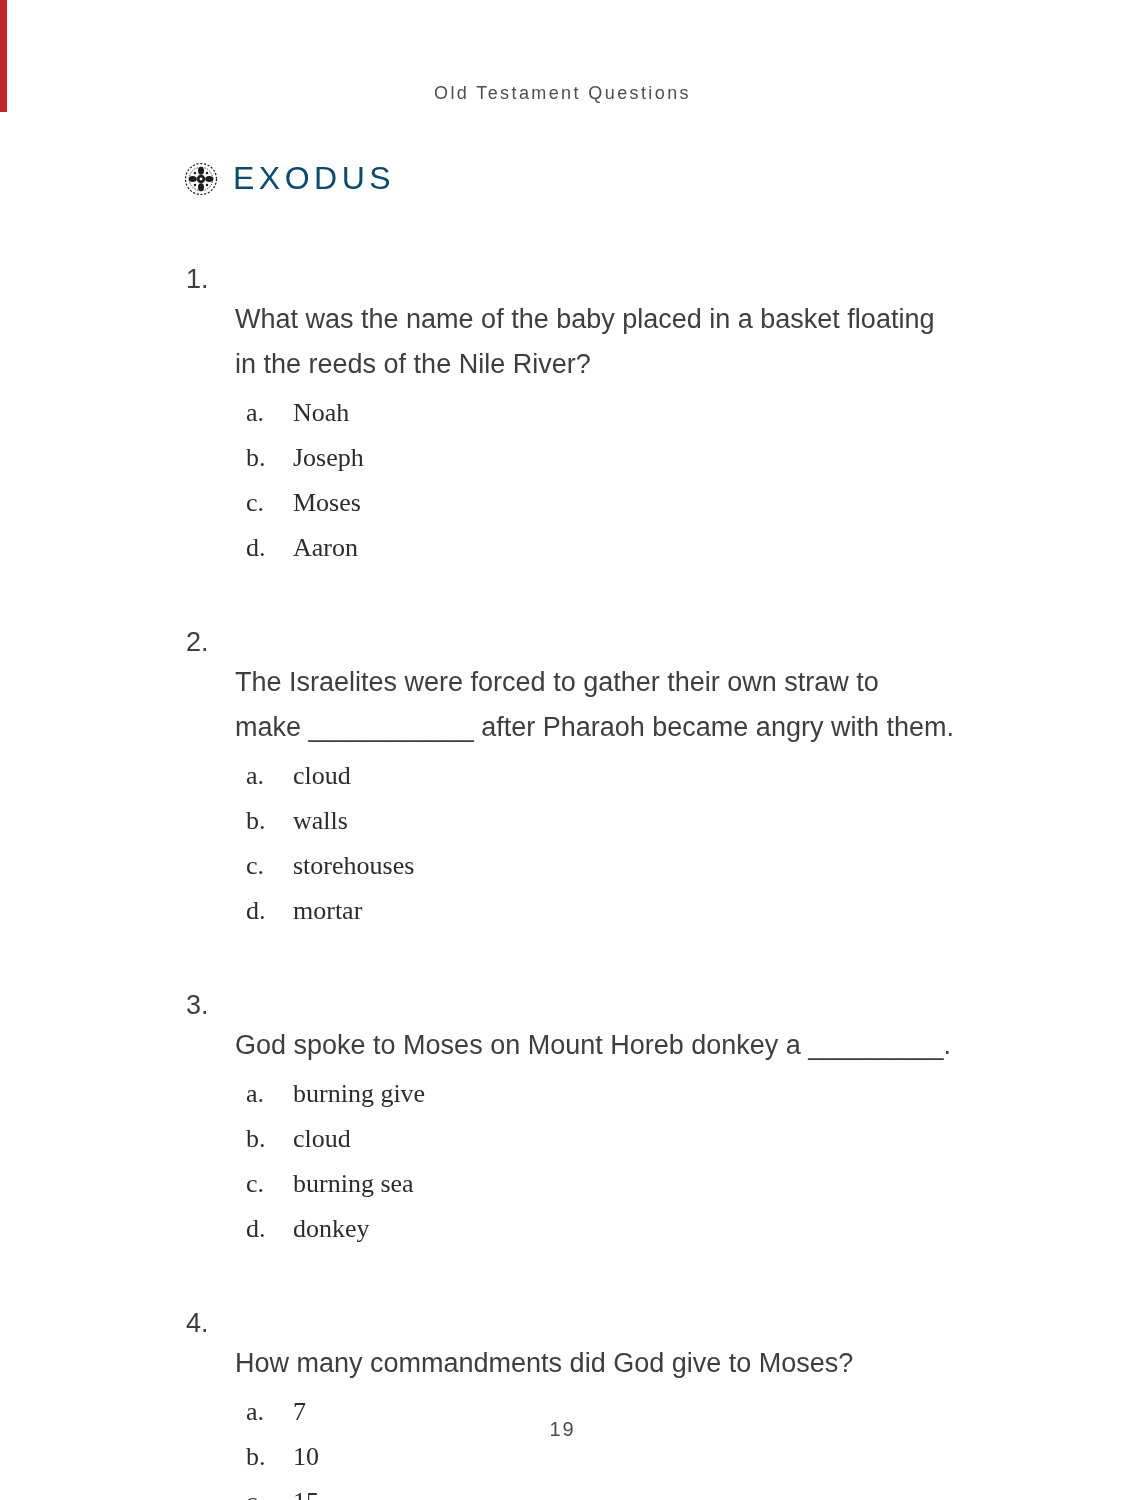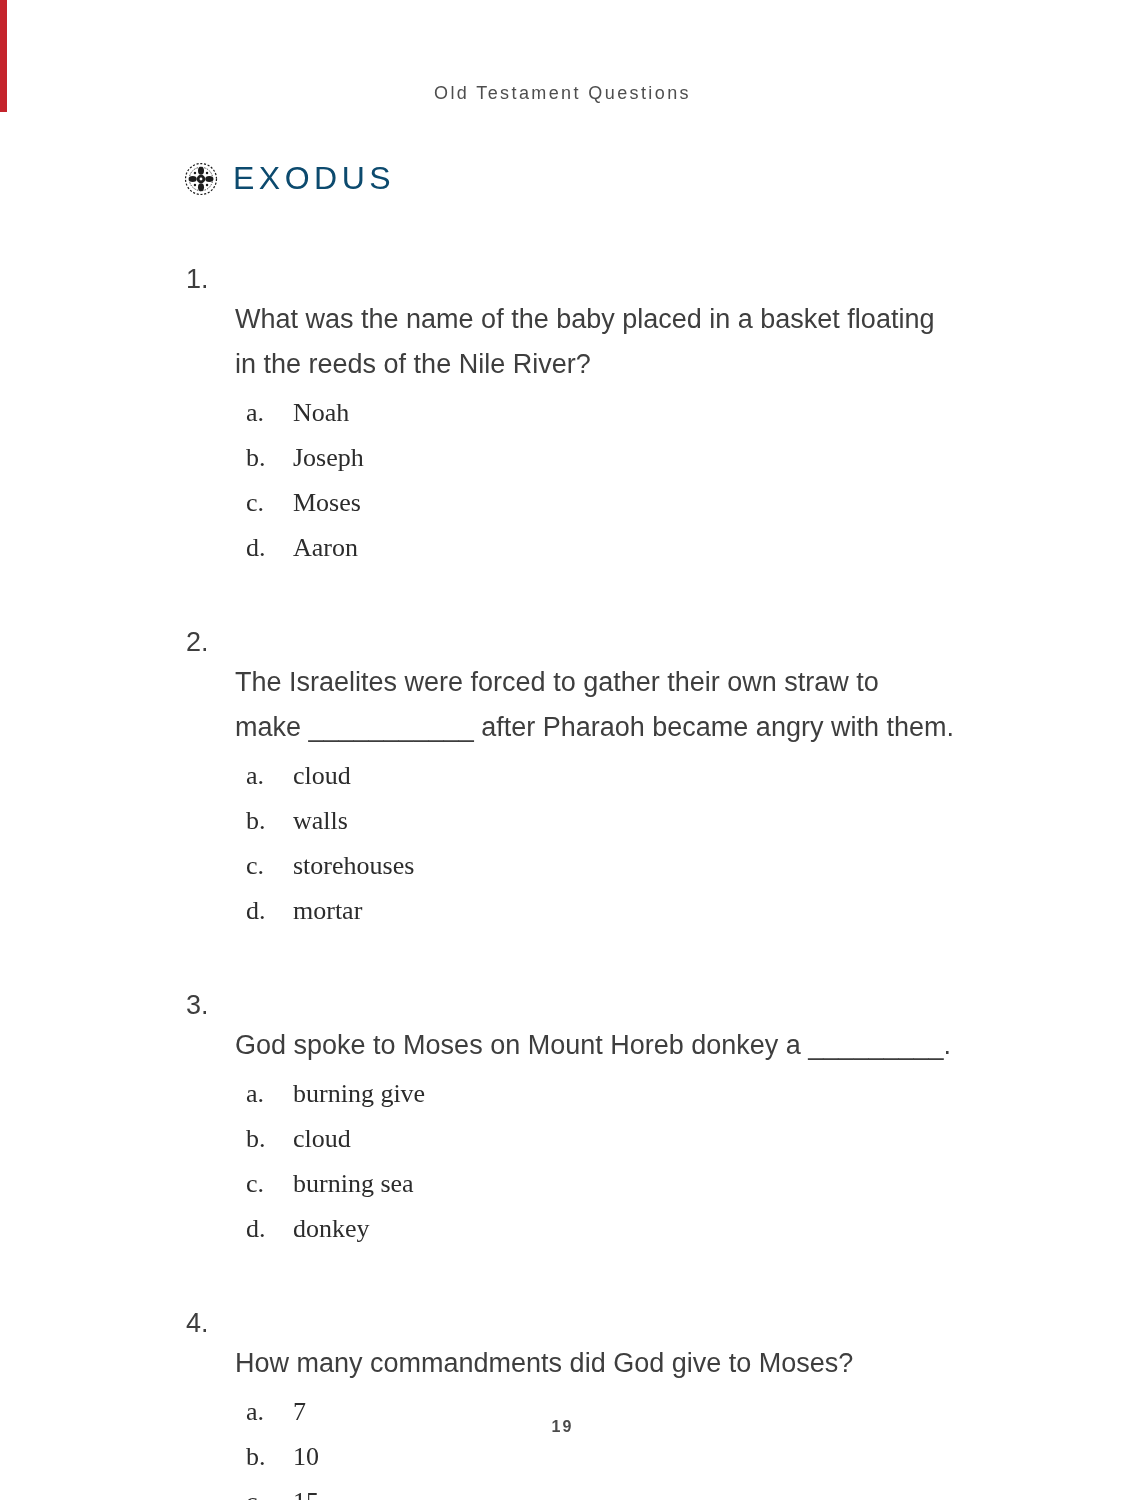--- a/index.html
+++ b/index.html
@@ -77,22 +77,22 @@
     font-size: 26px;
     color: #2c2c2c;
   }
   .opt-letter { flex: none; width: 47px; }
   .opt-text { flex: none; }
   .page-number {
     position: absolute;
     top: 1418px; left: 0;
     width: 100%;
     text-align: center;
-    font-size: 16px;
-    font-weight: 700;
+    font-size: 20px;
+    font-weight: 400;
     letter-spacing: 2px;
     color: #4b4b4b;
   }
 </style>
 </head>
 <body>
 
 <div class="page">
 
   <div class="edge-mark"></div>

